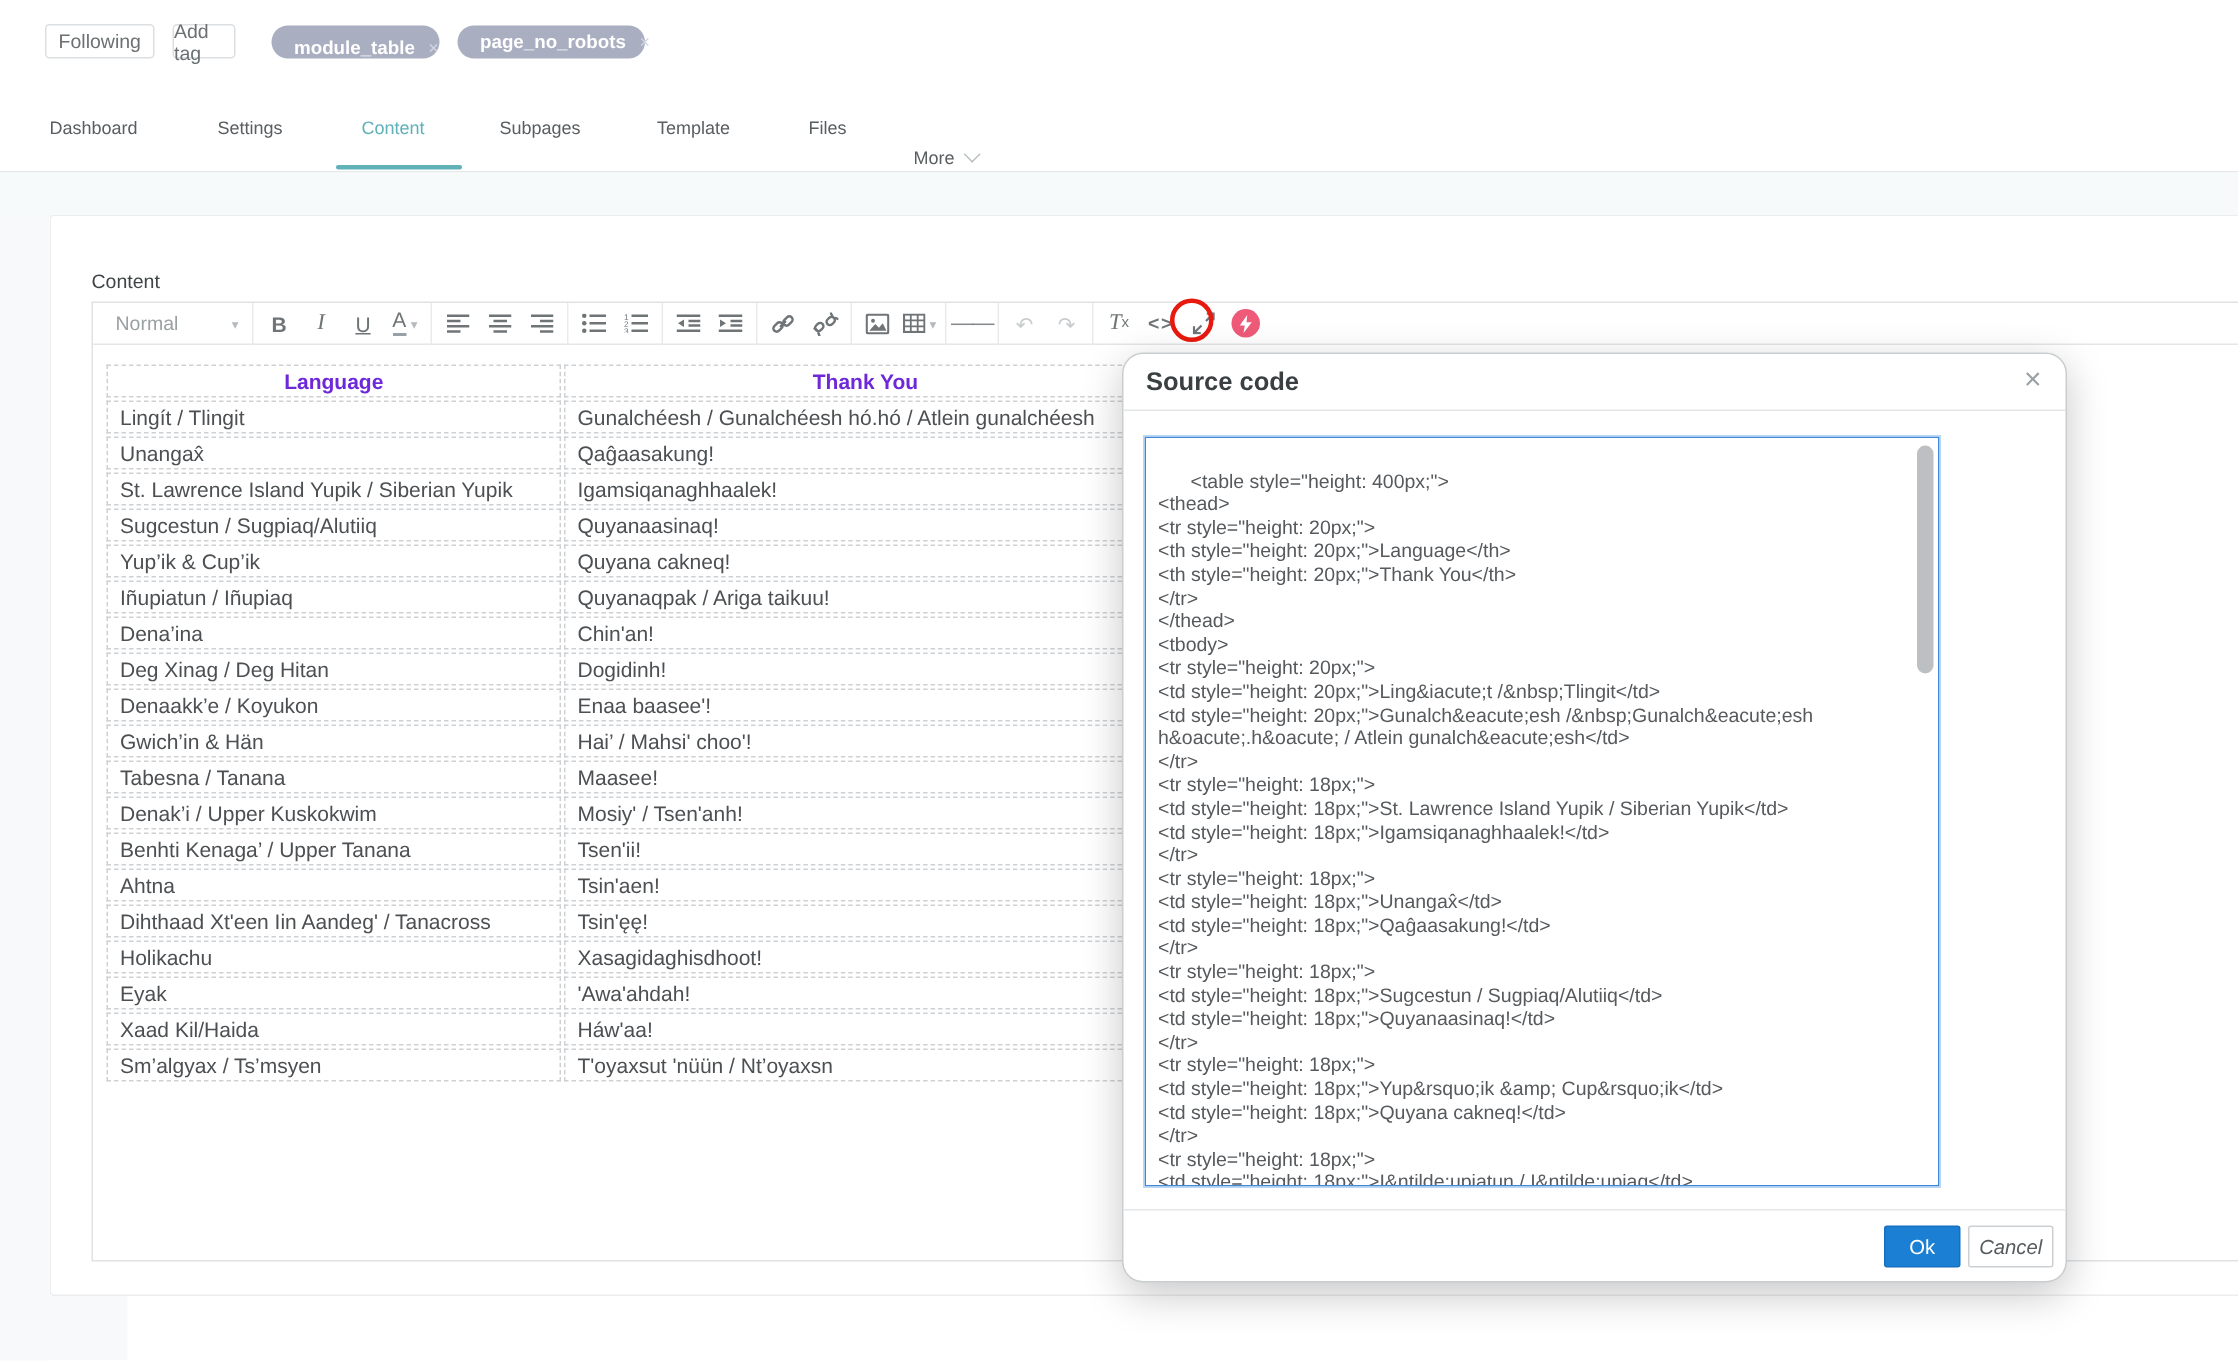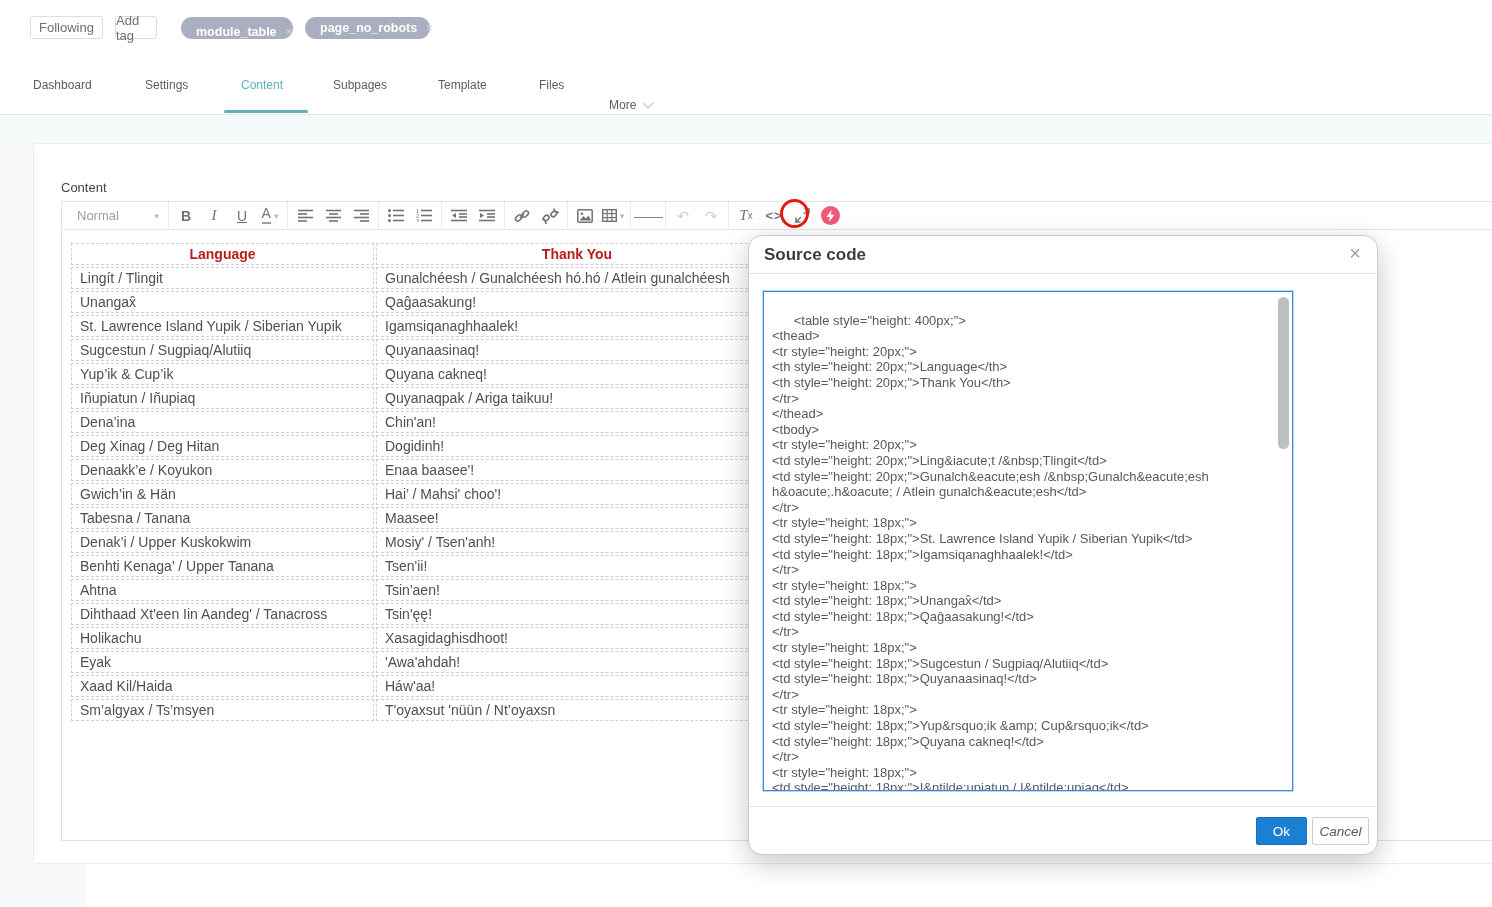--- a/index.html
+++ b/index.html
@@ -62,21 +62,21 @@
   .tx-glyph .sub { font-size:10px; vertical-align:-2px; }
   .code-glyph { font-size:13px; font-weight:bold; letter-spacing:1px; color:#6f7477; }
   .bolt-circle { width:19px; height:19px; border-radius:50%; background:#ee5a78;
     display:flex; align-items:center; justify-content:center; }
 
   
   .editor-content { padding:11px 0 0 7px; }
   table.lang-table { border-collapse:separate; border-spacing:2px; table-layout:fixed; }
   .lang-table th, .lang-table td { border:1px dashed #ced1d4; font-size:14px; color:#4c5053;
     padding:2px 8px; height:19px; line-height:16px; white-space:nowrap; overflow:hidden; }
-  .lang-table th { font-weight:bold; color:#b91c1c; }
+  .lang-table th { font-weight:bold; color:#6d28d9; }
   .col-lang { width:303px; } .col-thanks { width:402px; }
 
   
   .red-circle { position:absolute; left:780px; top:199px; width:29px; height:29px;
     border:3px solid #e8190e; border-radius:50%; z-index:5; pointer-events:none; }
 
   
   .modal { position:absolute; left:748px; top:235px; width:630px; height:620px; background:#fff;
     border:1px solid #c9cdcf; border-radius:14px; box-shadow:0 8px 28px rgba(0,0,0,.22); z-index:10; }
   .modal-header { height:38px; border-bottom:1px solid #e3e5e6; position:relative; }

